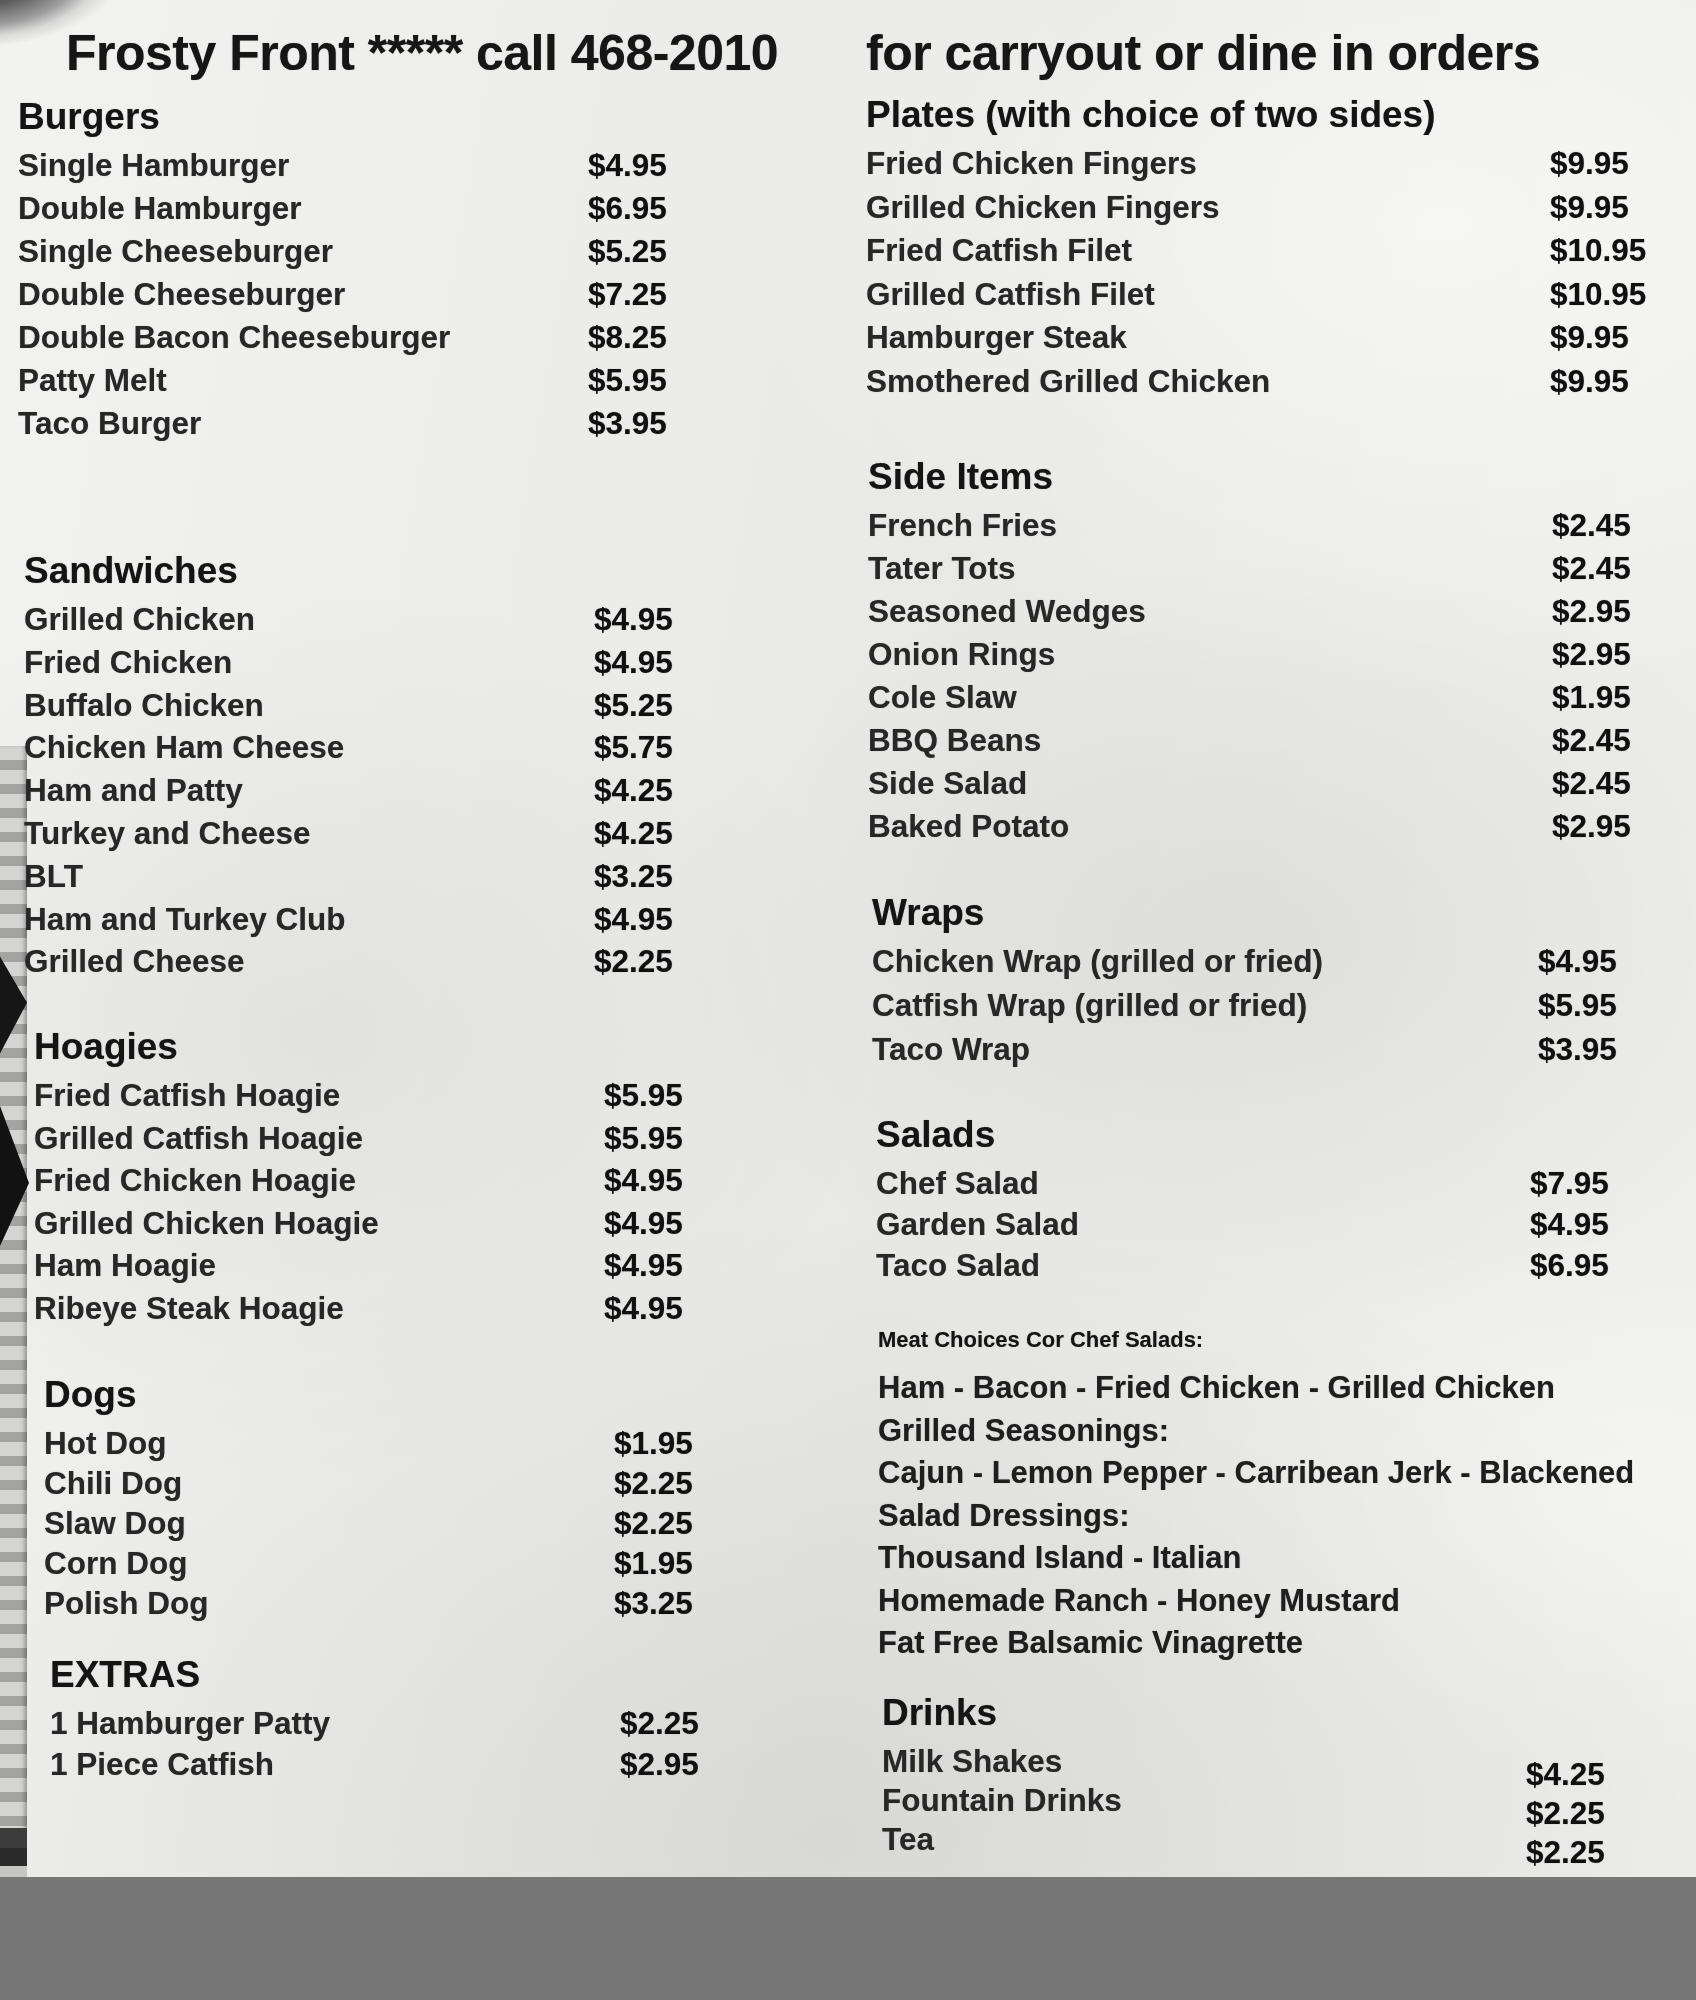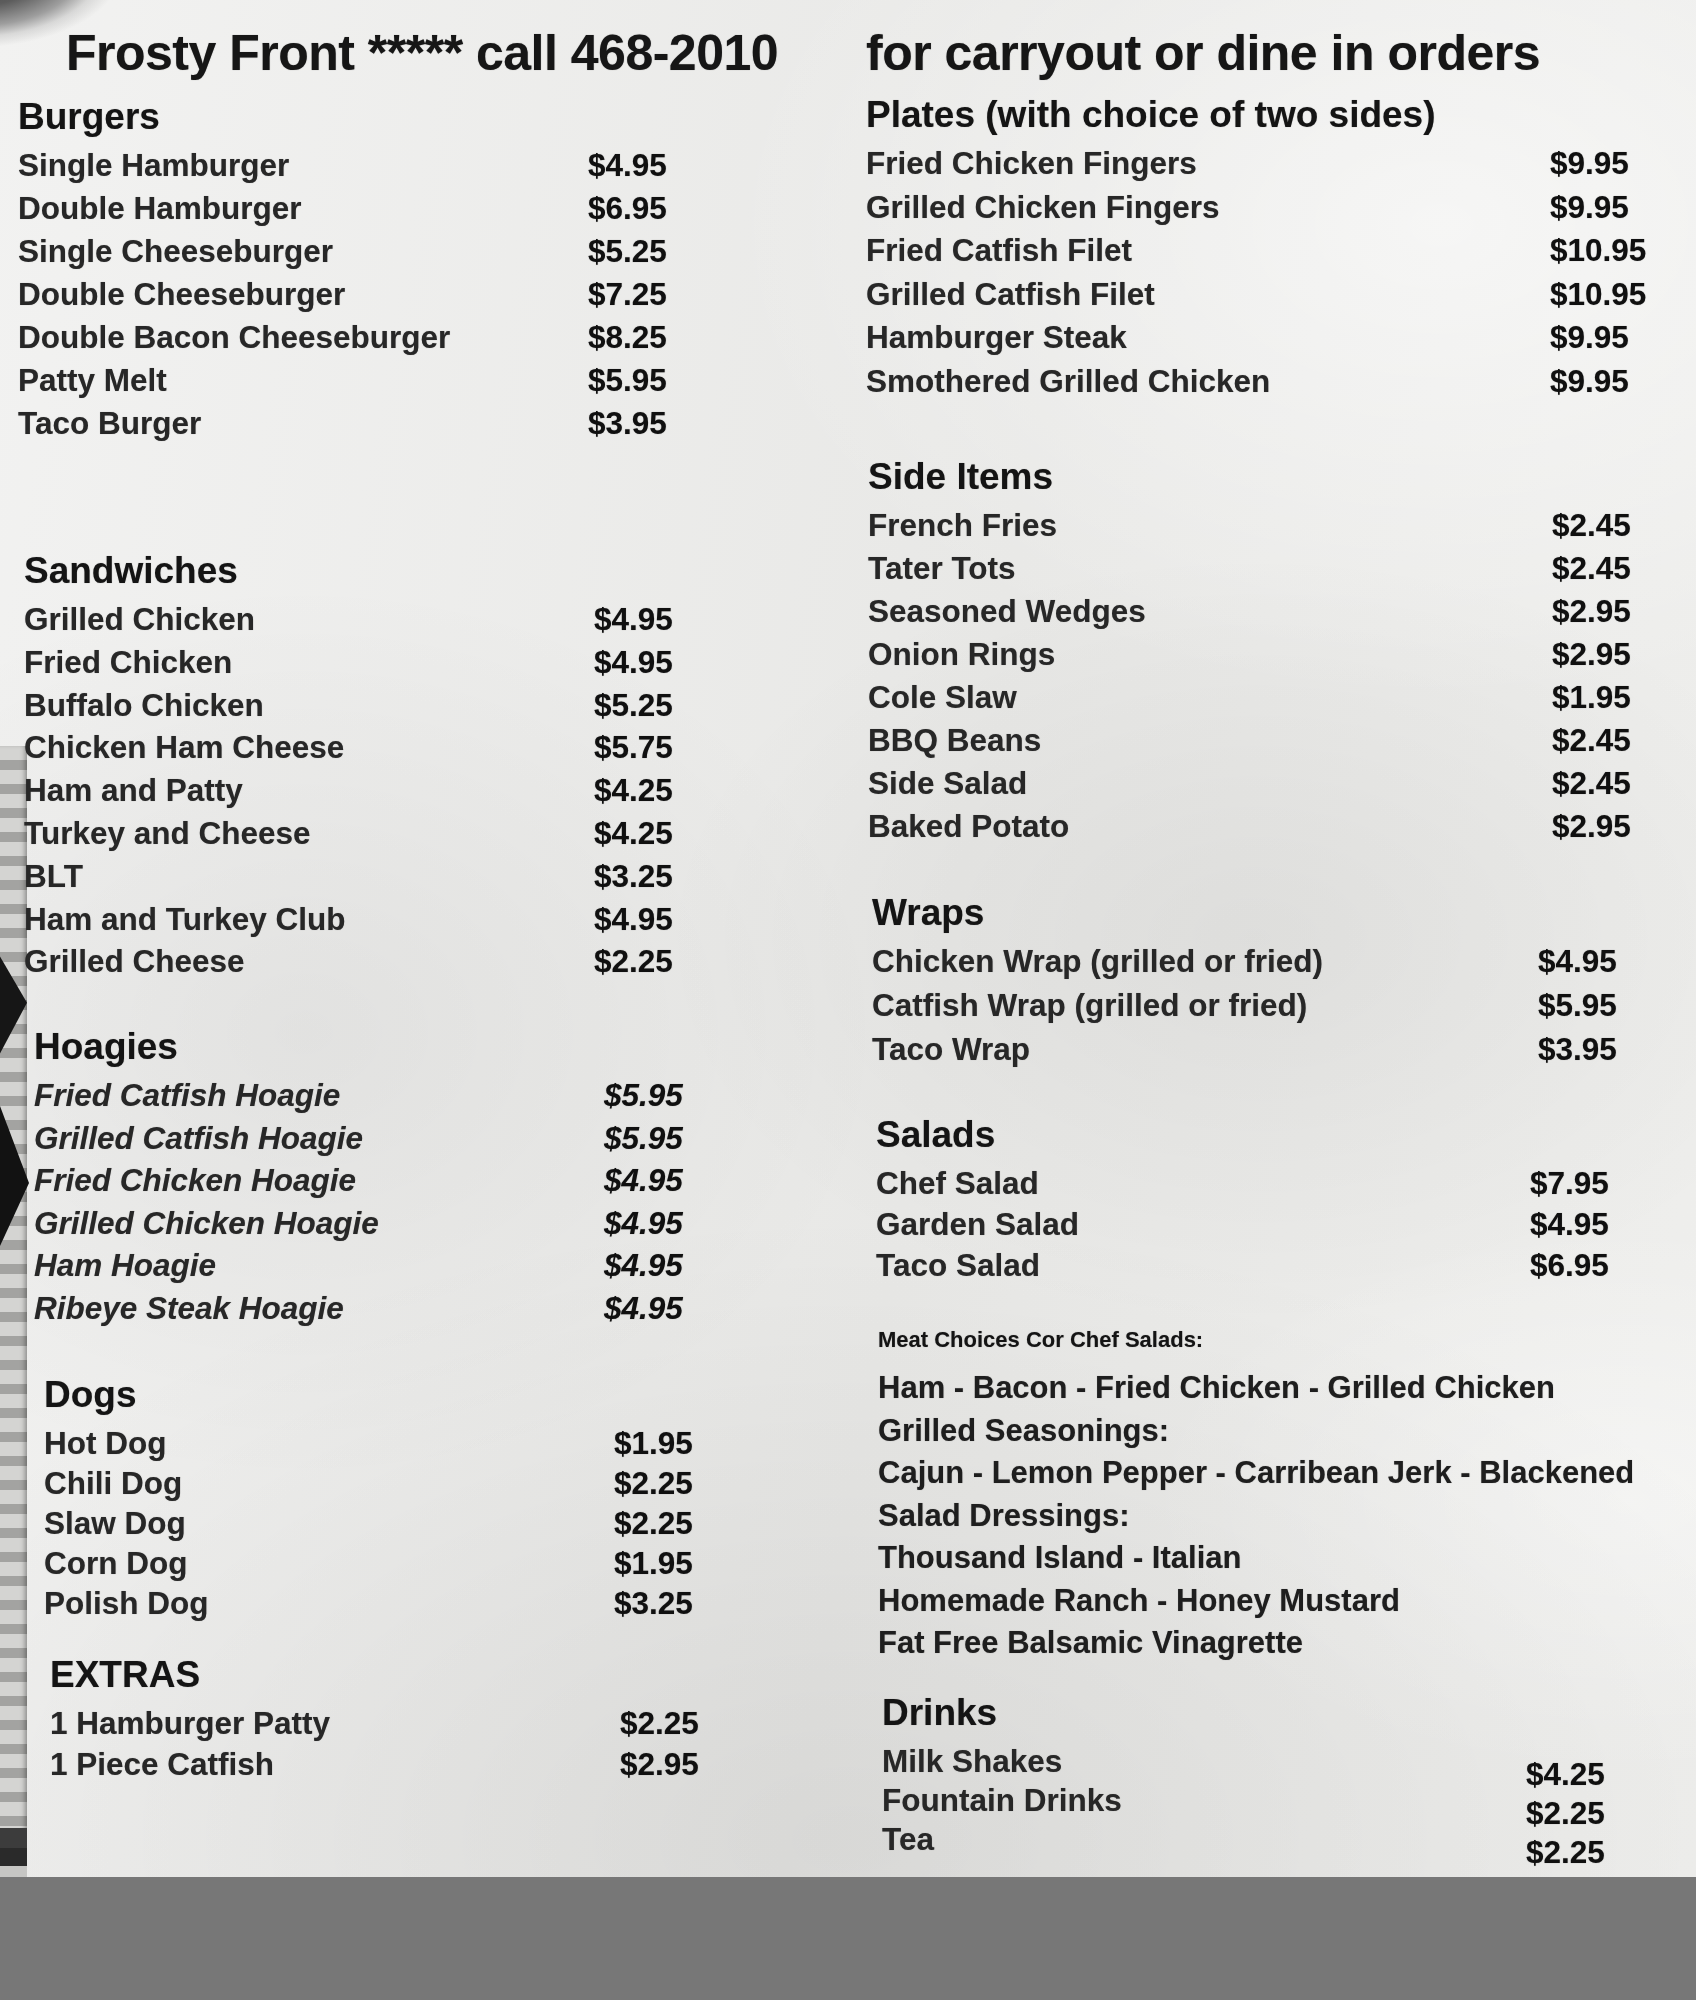--- a/index.html
+++ b/index.html
@@ -63,21 +63,21 @@
     text-shadow:0 0 1px rgba(40,40,40,.35);
   }
   .row .price{
     position:absolute;top:2px;font-size:31.5px;font-weight:700;color:#101010;
     text-shadow:0 0 1px rgba(20,20,20,.4);
   }
   
   #left-col .price{left:570px;}
   .sec-burgers{top:94px;left:4px;}    .sec-burgers .row{height:43px;}
   .sec-sandwiches{top:548px;left:10px;} .sec-sandwiches .row{height:42.8px;}
-  .sec-hoagies{top:1024px;left:20px;}   .sec-hoagies .row{height:42.5px;font-style:italic;}
+  .sec-hoagies{top:1024px;left:20px;}   .sec-hoagies .row{height:42.5px;}
   .sec-dogs{top:1372px;left:30px;}      .sec-dogs .row{height:40px;}
   .sec-extras{top:1652px;left:36px;}    .sec-extras .row{height:40.5px;}
   
   .sec-plates{top:92px;left:0;}   .sec-plates .row{height:43.5px;}  .sec-plates .price{left:684px;}
   .sec-sides{top:454px;left:2px;} .sec-sides .row{height:43px;}     .sec-sides .price{left:684px;}
   .sec-wraps{top:890px;left:6px;} .sec-wraps .row{height:44px;}     .sec-wraps .price{left:666px;}
   .sec-salads{top:1112px;left:10px;} .sec-salads .row{height:41px;} .sec-salads .price{left:654px;}
   .sec-meat{top:1320px;left:12px;}
   .sec-meat .heading{font-size:22px;line-height:40px;margin-bottom:10px;}
   .sec-meat .row{height:40.5px;}

